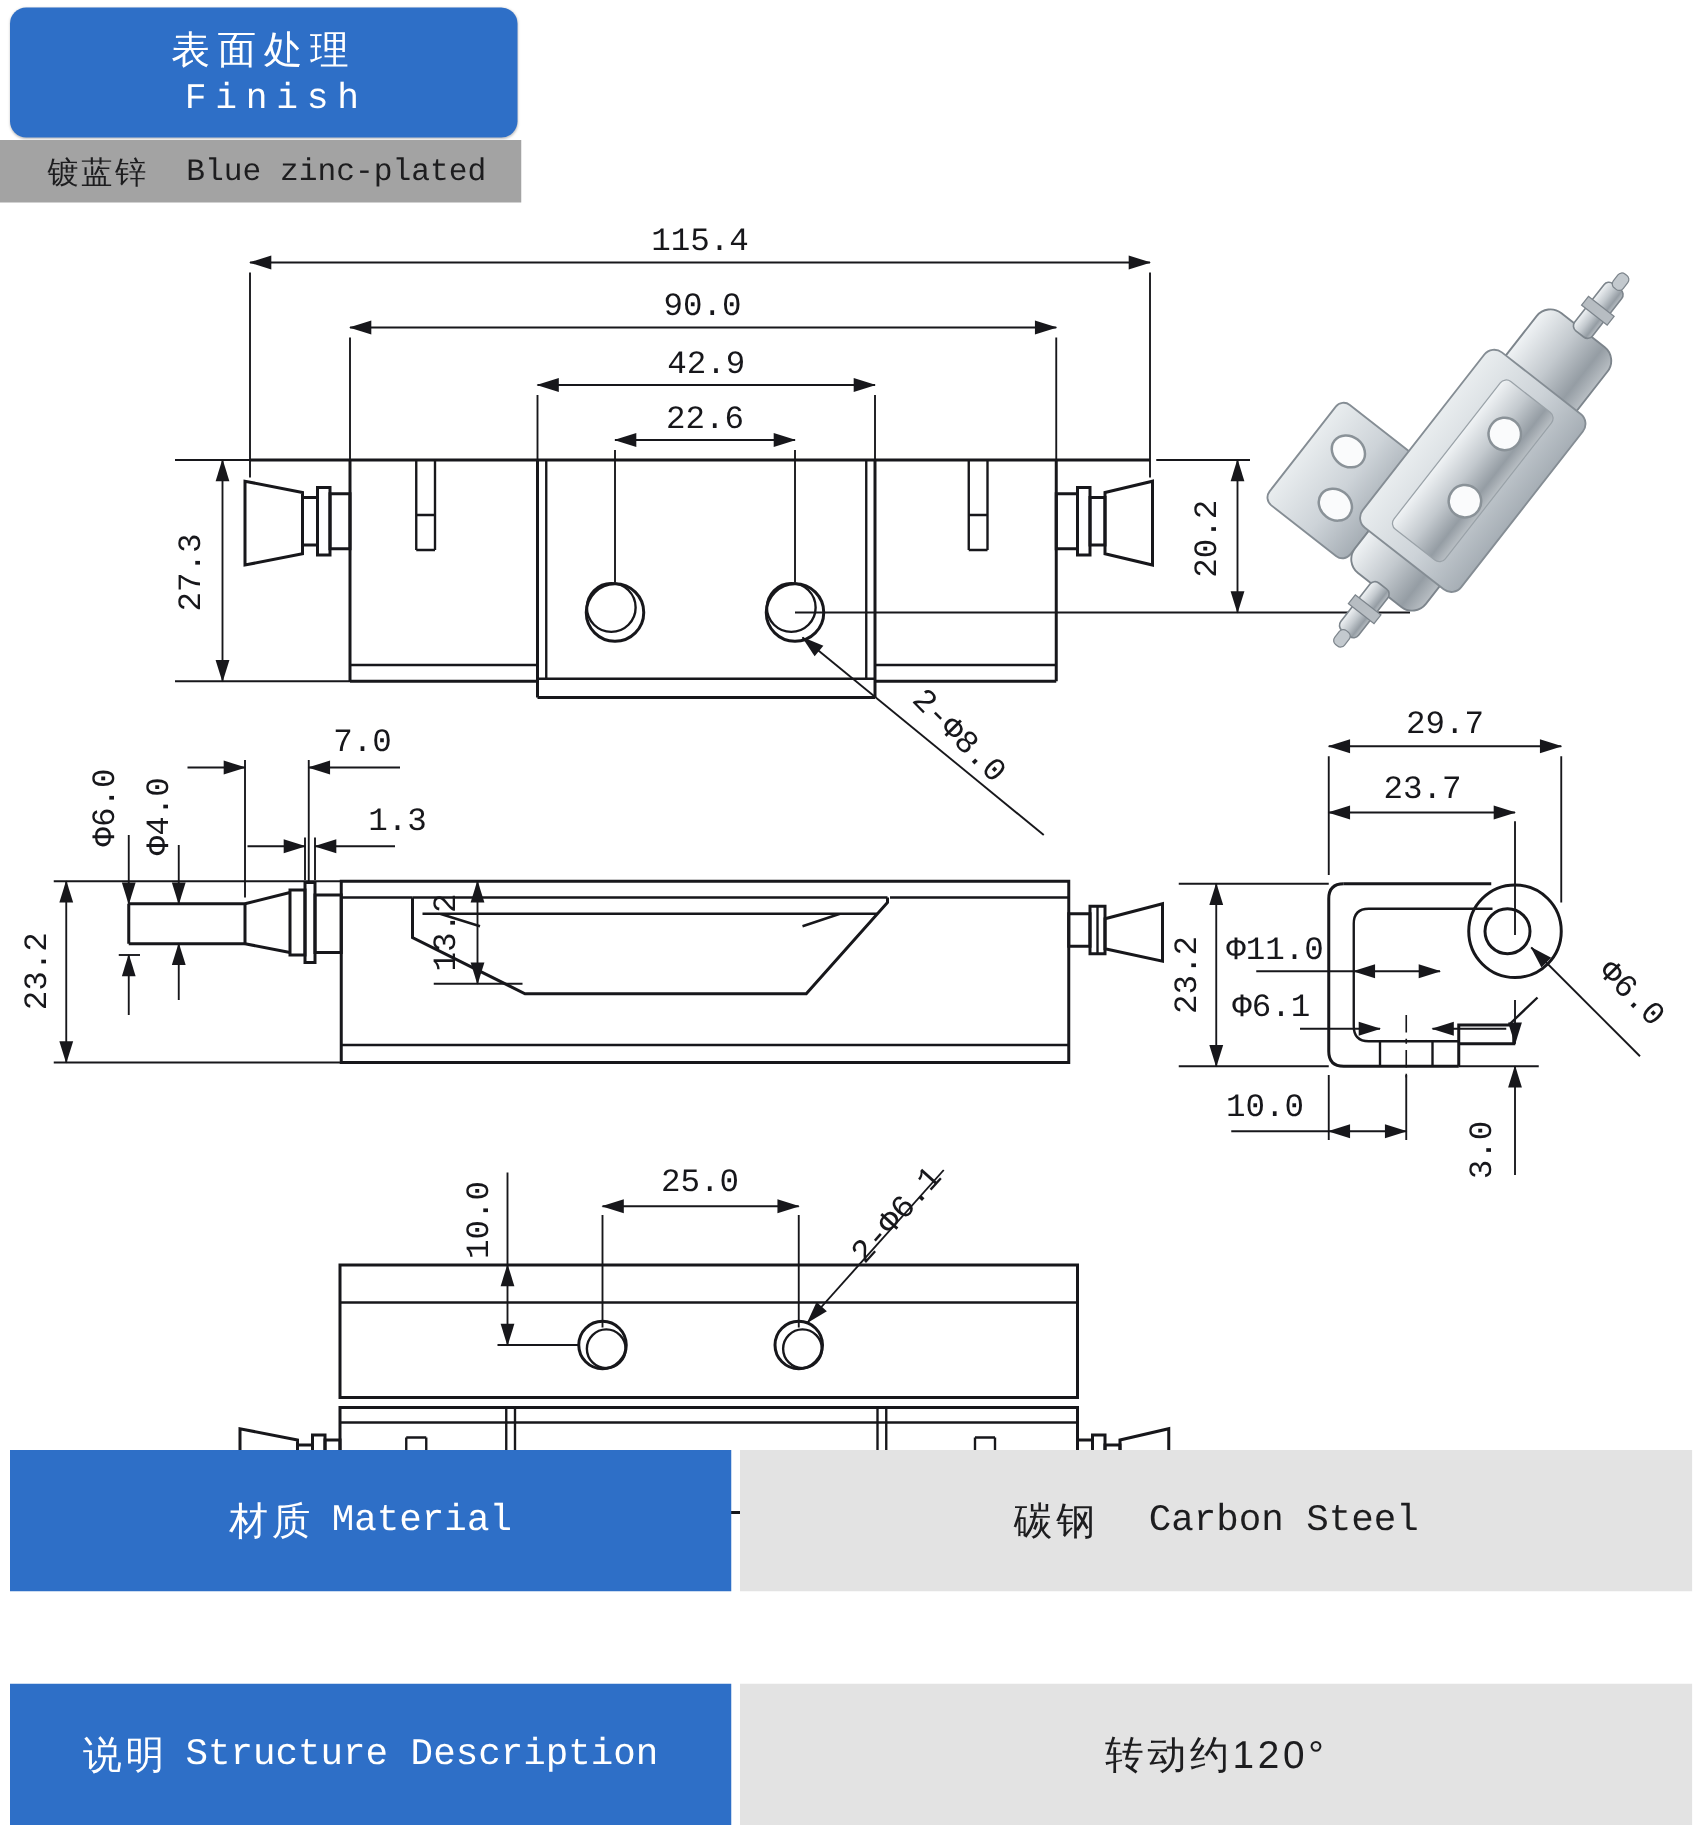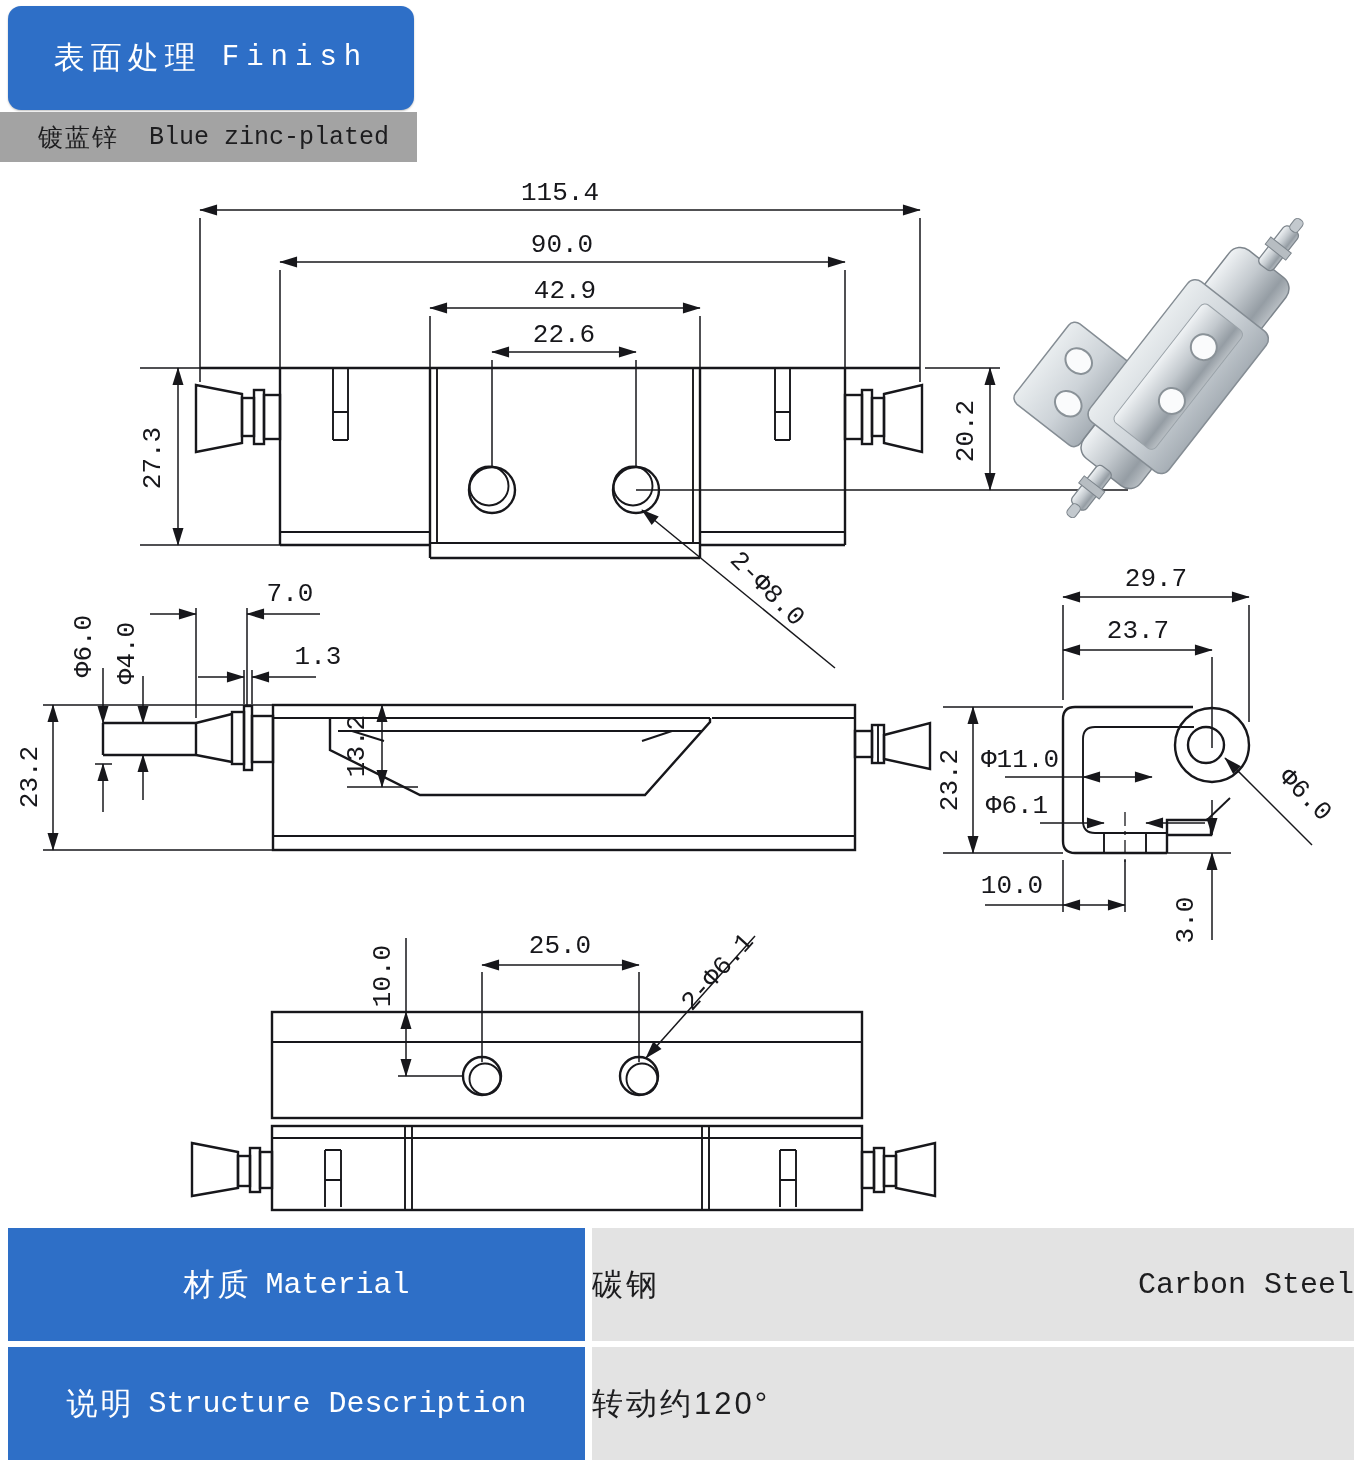--- a/index.html
+++ b/index.html
@@ -1,40 +1,40 @@
 <!DOCTYPE html>
 <html><head>
 <meta charset="utf-8">
 <style>
   html,body{margin:0;padding:0;background:#ffffff;}
   .page{position:relative;width:1354px;height:1469px;background:#ffffff;overflow:hidden;
         font-family:"Liberation Sans","DejaVu Sans",sans-serif;color:#1b1b1f;}
   
   .hdr-box{position:absolute;left:8px;top:6px;width:406px;height:104px;background:#2e6fc7;
-           border-radius:13px;display:flex;align-items:center;justify-content:center;
+           border-radius:13px;display:flex;flex-direction:column;align-items:center;justify-content:center;
            color:#ffffff;box-shadow:0 1px 2px rgba(0,0,0,.25);}
   .hdr-zh{font-size:31px;letter-spacing:6px;line-height:1.35;}
   .hdr-en{font-family:"Liberation Mono","DejaVu Sans Mono",monospace;font-size:29px;letter-spacing:7px;line-height:1.25;margin-left:20px;}
   .hdr-strip{position:absolute;left:0px;top:112px;width:417px;height:50px;background:#a3a3a3;
              display:flex;align-items:center;color:#1d1d1f;}
   .strip-zh{font-size:25px;margin-left:38px;letter-spacing:2px;}
   .strip-en{font-family:"Liberation Mono","DejaVu Sans Mono",monospace;font-size:25px;margin-left:30px;}
   
   svg.draw{position:absolute;left:0;top:0;}
   svg.draw text{font-family:"Liberation Mono","DejaVu Sans Mono",monospace;font-size:26px;fill:#17171b;}
   .ol{stroke:#17171b;stroke-width:2.4;fill:none;}
   .th{stroke:#17171b;stroke-width:1.9;fill:none;}
   .dl{stroke:#17171b;stroke-width:1.5;fill:none;}
   .cl{stroke:#17171b;stroke-width:1.3;fill:none;stroke-dasharray:14 5 4 5;}
   
   .spec-row{position:absolute;left:0;width:1354px;height:113px;}
   .cell-b{position:absolute;left:8px;top:0;width:577px;height:113px;background:#2e6fc7;color:#fff;
           display:flex;align-items:center;justify-content:center;gap:14px;}
   .cell-g{position:absolute;left:592px;top:0;width:762px;height:113px;background:#e3e3e3;color:#1d1d1f;
-          display:flex;align-items:center;justify-content:space-between;gap:40px;}
+          display:flex;align-items:center;justify-content:center;gap:40px;}
   .t-zh{font-size:31px;letter-spacing:3px;}
   .t-en{font-family:"Liberation Mono","DejaVu Sans Mono",monospace;font-size:30px;}
 </style>
 </head>
 <body>
 
 <div class="page">
 
   <div class="hdr-box">
     <div class="hdr-zh">表面处理</div>
@@ -251,21 +251,21 @@
         <rect x="-5" y="-188" width="10" height="14" rx="4" fill="#c3c9ce" stroke="#7d858c" stroke-width="1"></rect>
       </g>
       <g>
         <rect x="-9" y="128" width="18" height="48" rx="5" fill="url(#gradA)" stroke="#7d858c" stroke-width="1.3"></rect>
         <rect x="-13" y="147" width="26" height="9" fill="#b7bdc2" stroke="#7d858c" stroke-width="1"></rect>
         <rect x="-5" y="174" width="10" height="14" rx="4" fill="#c3c9ce" stroke="#7d858c" stroke-width="1"></rect>
       </g>
     </g>
   </svg>
 
-  <div class="spec-row" style="top:1228px;">
+  <div class="spec-row" style="top:1160px;">
     <div class="cell-b">
       <span class="t-zh">材质</span>
       <span class="t-en">Material</span>
     </div>
     <div class="cell-g">
       <span class="t-zh">碳钢</span>
       <span class="t-en">Carbon Steel</span>
     </div>
   </div>
   <div class="spec-row" style="top:1347px;">

